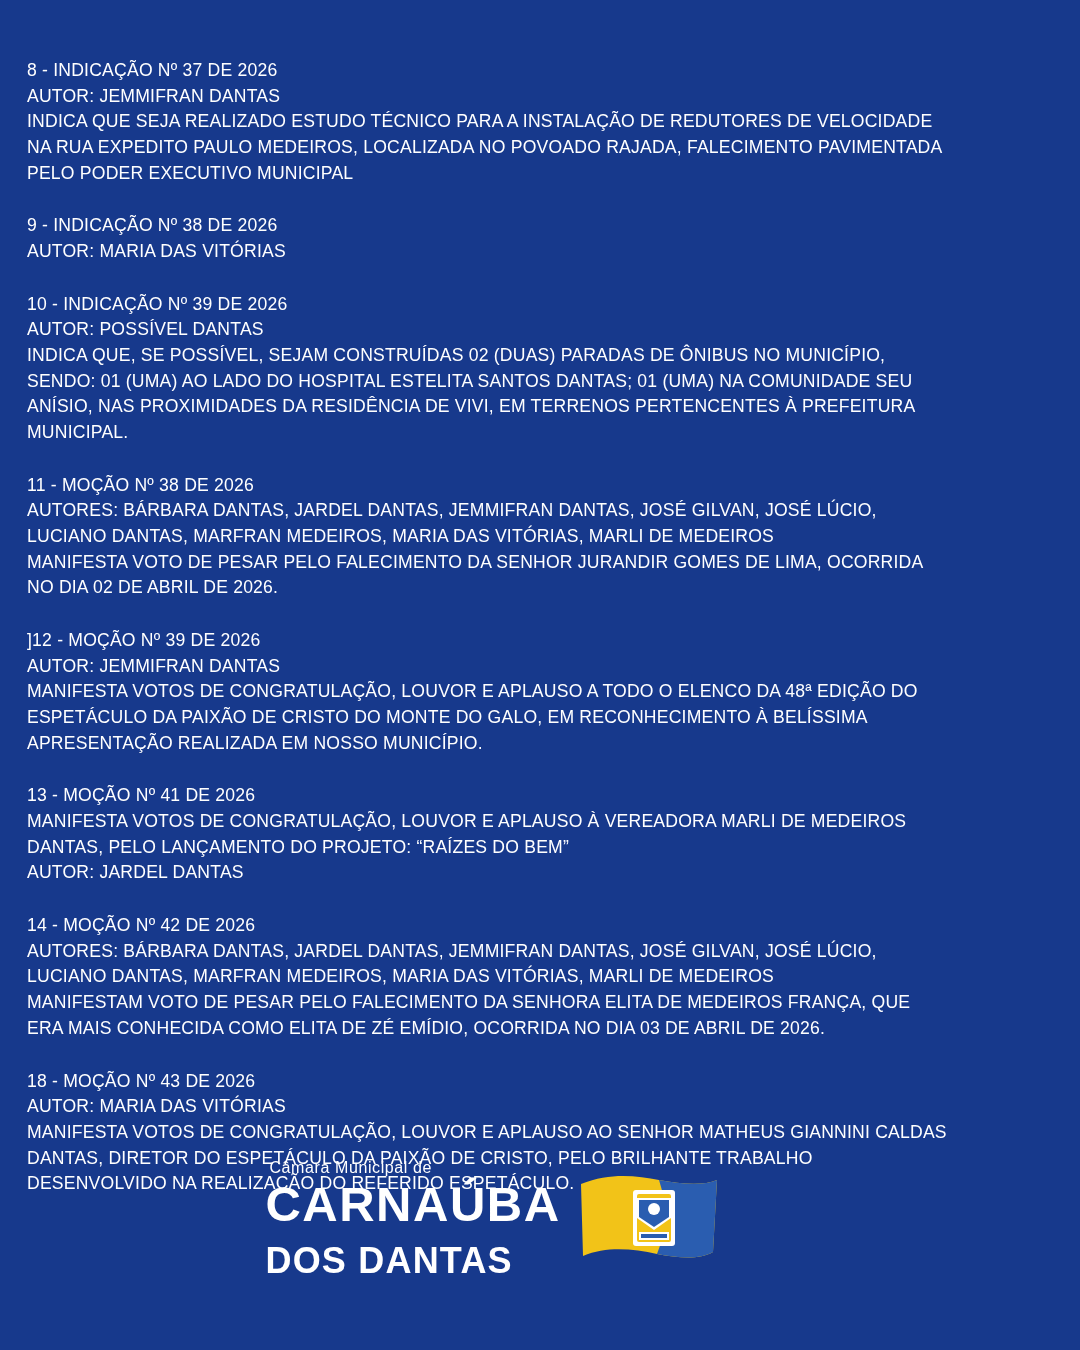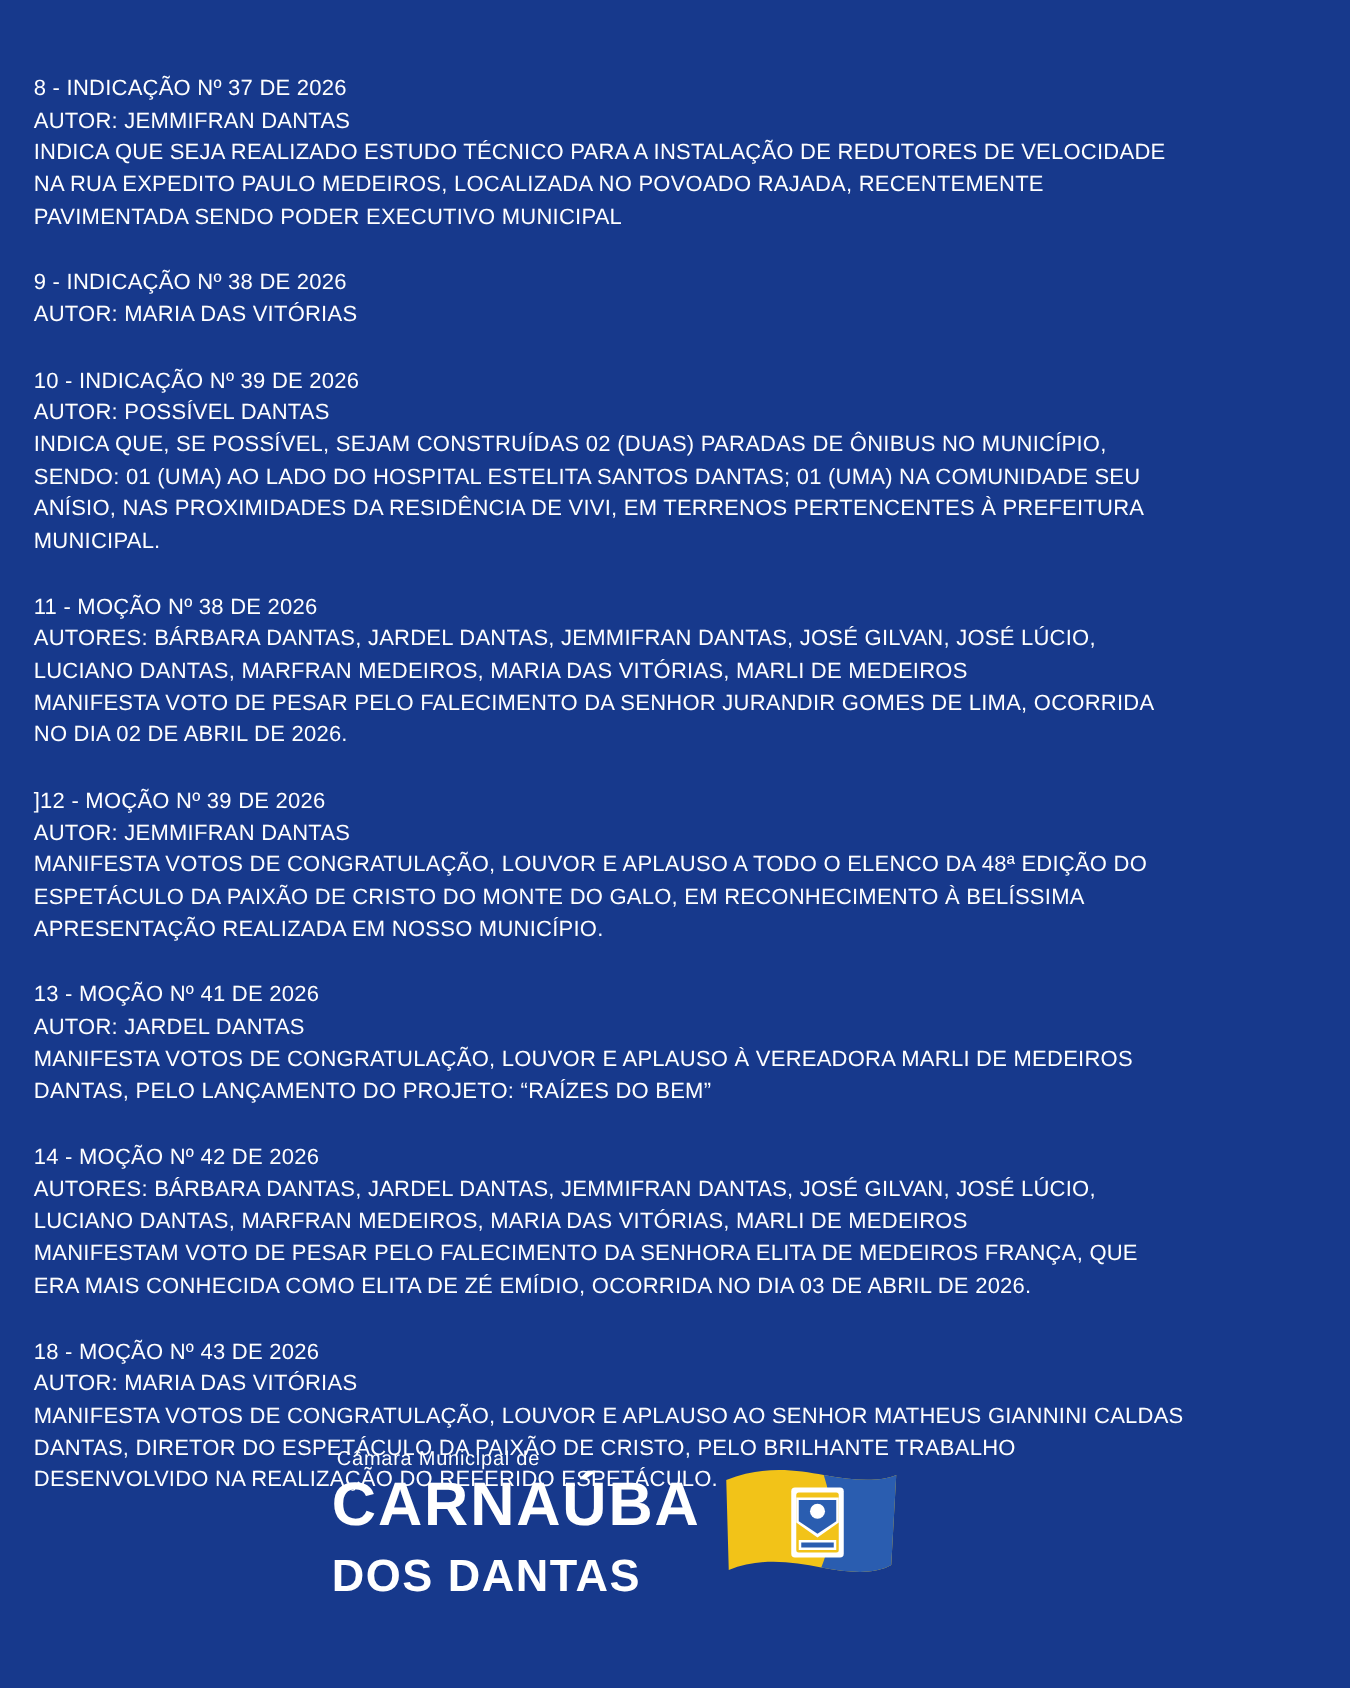--- a/index.html
+++ b/index.html
@@ -97,21 +97,21 @@
 </head>
 <body>
 
 <div class="page">
 
   <div class="items">
 
     <div class="item">
       <div class="line title">8 - INDICAÇÃO Nº 37 DE 2026</div>
       <div class="line author">AUTOR: JEMMIFRAN DANTAS</div>
-      <div class="line body">INDICA QUE SEJA REALIZADO ESTUDO TÉCNICO PARA A INSTALAÇÃO DE REDUTORES DE VELOCIDADE NA RUA EXPEDITO PAULO MEDEIROS, LOCALIZADA NO POVOADO RAJADA, RECENTEMENTE PAVIMENTADA SENDO PODER EXECUTIVO MUNICIPAL</div>
+      <div class="line body">INDICA QUE SEJA REALIZADO ESTUDO TÉCNICO PARA A INSTALAÇÃO DE REDUTORES DE VELOCIDADE NA RUA EXPEDITO PAULO MEDEIROS, LOCALIZADA NO POVOADO RAJADA, FALECIMENTO PAVIMENTADA PELO PODER EXECUTIVO MUNICIPAL</div>
     </div>
 
     <div class="item">
       <div class="line title">9 - INDICAÇÃO Nº 38 DE 2026</div>
       <div class="line author">AUTOR: MARIA DAS VITÓRIAS</div>
     </div>
 
     <div class="item">
       <div class="line title">10 - INDICAÇÃO Nº 39 DE 2026</div>
       <div class="line author">AUTOR: POSSÍVEL DANTAS</div>
@@ -125,22 +125,22 @@
     </div>
 
     <div class="item">
       <div class="line title">]12 - MOÇÃO Nº 39 DE 2026</div>
       <div class="line author">AUTOR: JEMMIFRAN DANTAS</div>
       <div class="line body">MANIFESTA VOTOS DE CONGRATULAÇÃO, LOUVOR E APLAUSO A TODO O ELENCO DA 48ª EDIÇÃO DO ESPETÁCULO DA PAIXÃO DE CRISTO DO MONTE DO GALO, EM RECONHECIMENTO À BELÍSSIMA APRESENTAÇÃO REALIZADA EM NOSSO MUNICÍPIO.</div>
     </div>
 
     <div class="item">
       <div class="line title">13 - MOÇÃO Nº 41 DE 2026</div>
+      <div class="line body">MANIFESTA VOTOS DE CONGRATULAÇÃO, LOUVOR E APLAUSO À VEREADORA MARLI DE MEDEIROS DANTAS, PELO LANÇAMENTO DO PROJETO: “RAÍZES DO BEM”</div>
       <div class="line author">AUTOR: JARDEL DANTAS</div>
-      <div class="line body">MANIFESTA VOTOS DE CONGRATULAÇÃO, LOUVOR E APLAUSO À VEREADORA MARLI DE MEDEIROS DANTAS, PELO LANÇAMENTO DO PROJETO: “RAÍZES DO BEM”</div>
     </div>
 
     <div class="item">
       <div class="line title">14 - MOÇÃO Nº 42 DE 2026</div>
       <div class="line author">AUTORES: BÁRBARA DANTAS, JARDEL DANTAS, JEMMIFRAN DANTAS, JOSÉ GILVAN, JOSÉ LÚCIO, LUCIANO DANTAS, MARFRAN MEDEIROS, MARIA DAS VITÓRIAS, MARLI DE MEDEIROS</div>
       <div class="line body">MANIFESTAM VOTO DE PESAR PELO FALECIMENTO DA SENHORA ELITA DE MEDEIROS FRANÇA, QUE ERA MAIS CONHECIDA COMO ELITA DE ZÉ EMÍDIO, OCORRIDA NO DIA 03 DE ABRIL DE 2026.</div>
     </div>
 
     <div class="item">
       <div class="line title">18 - MOÇÃO Nº 43 DE 2026</div>

